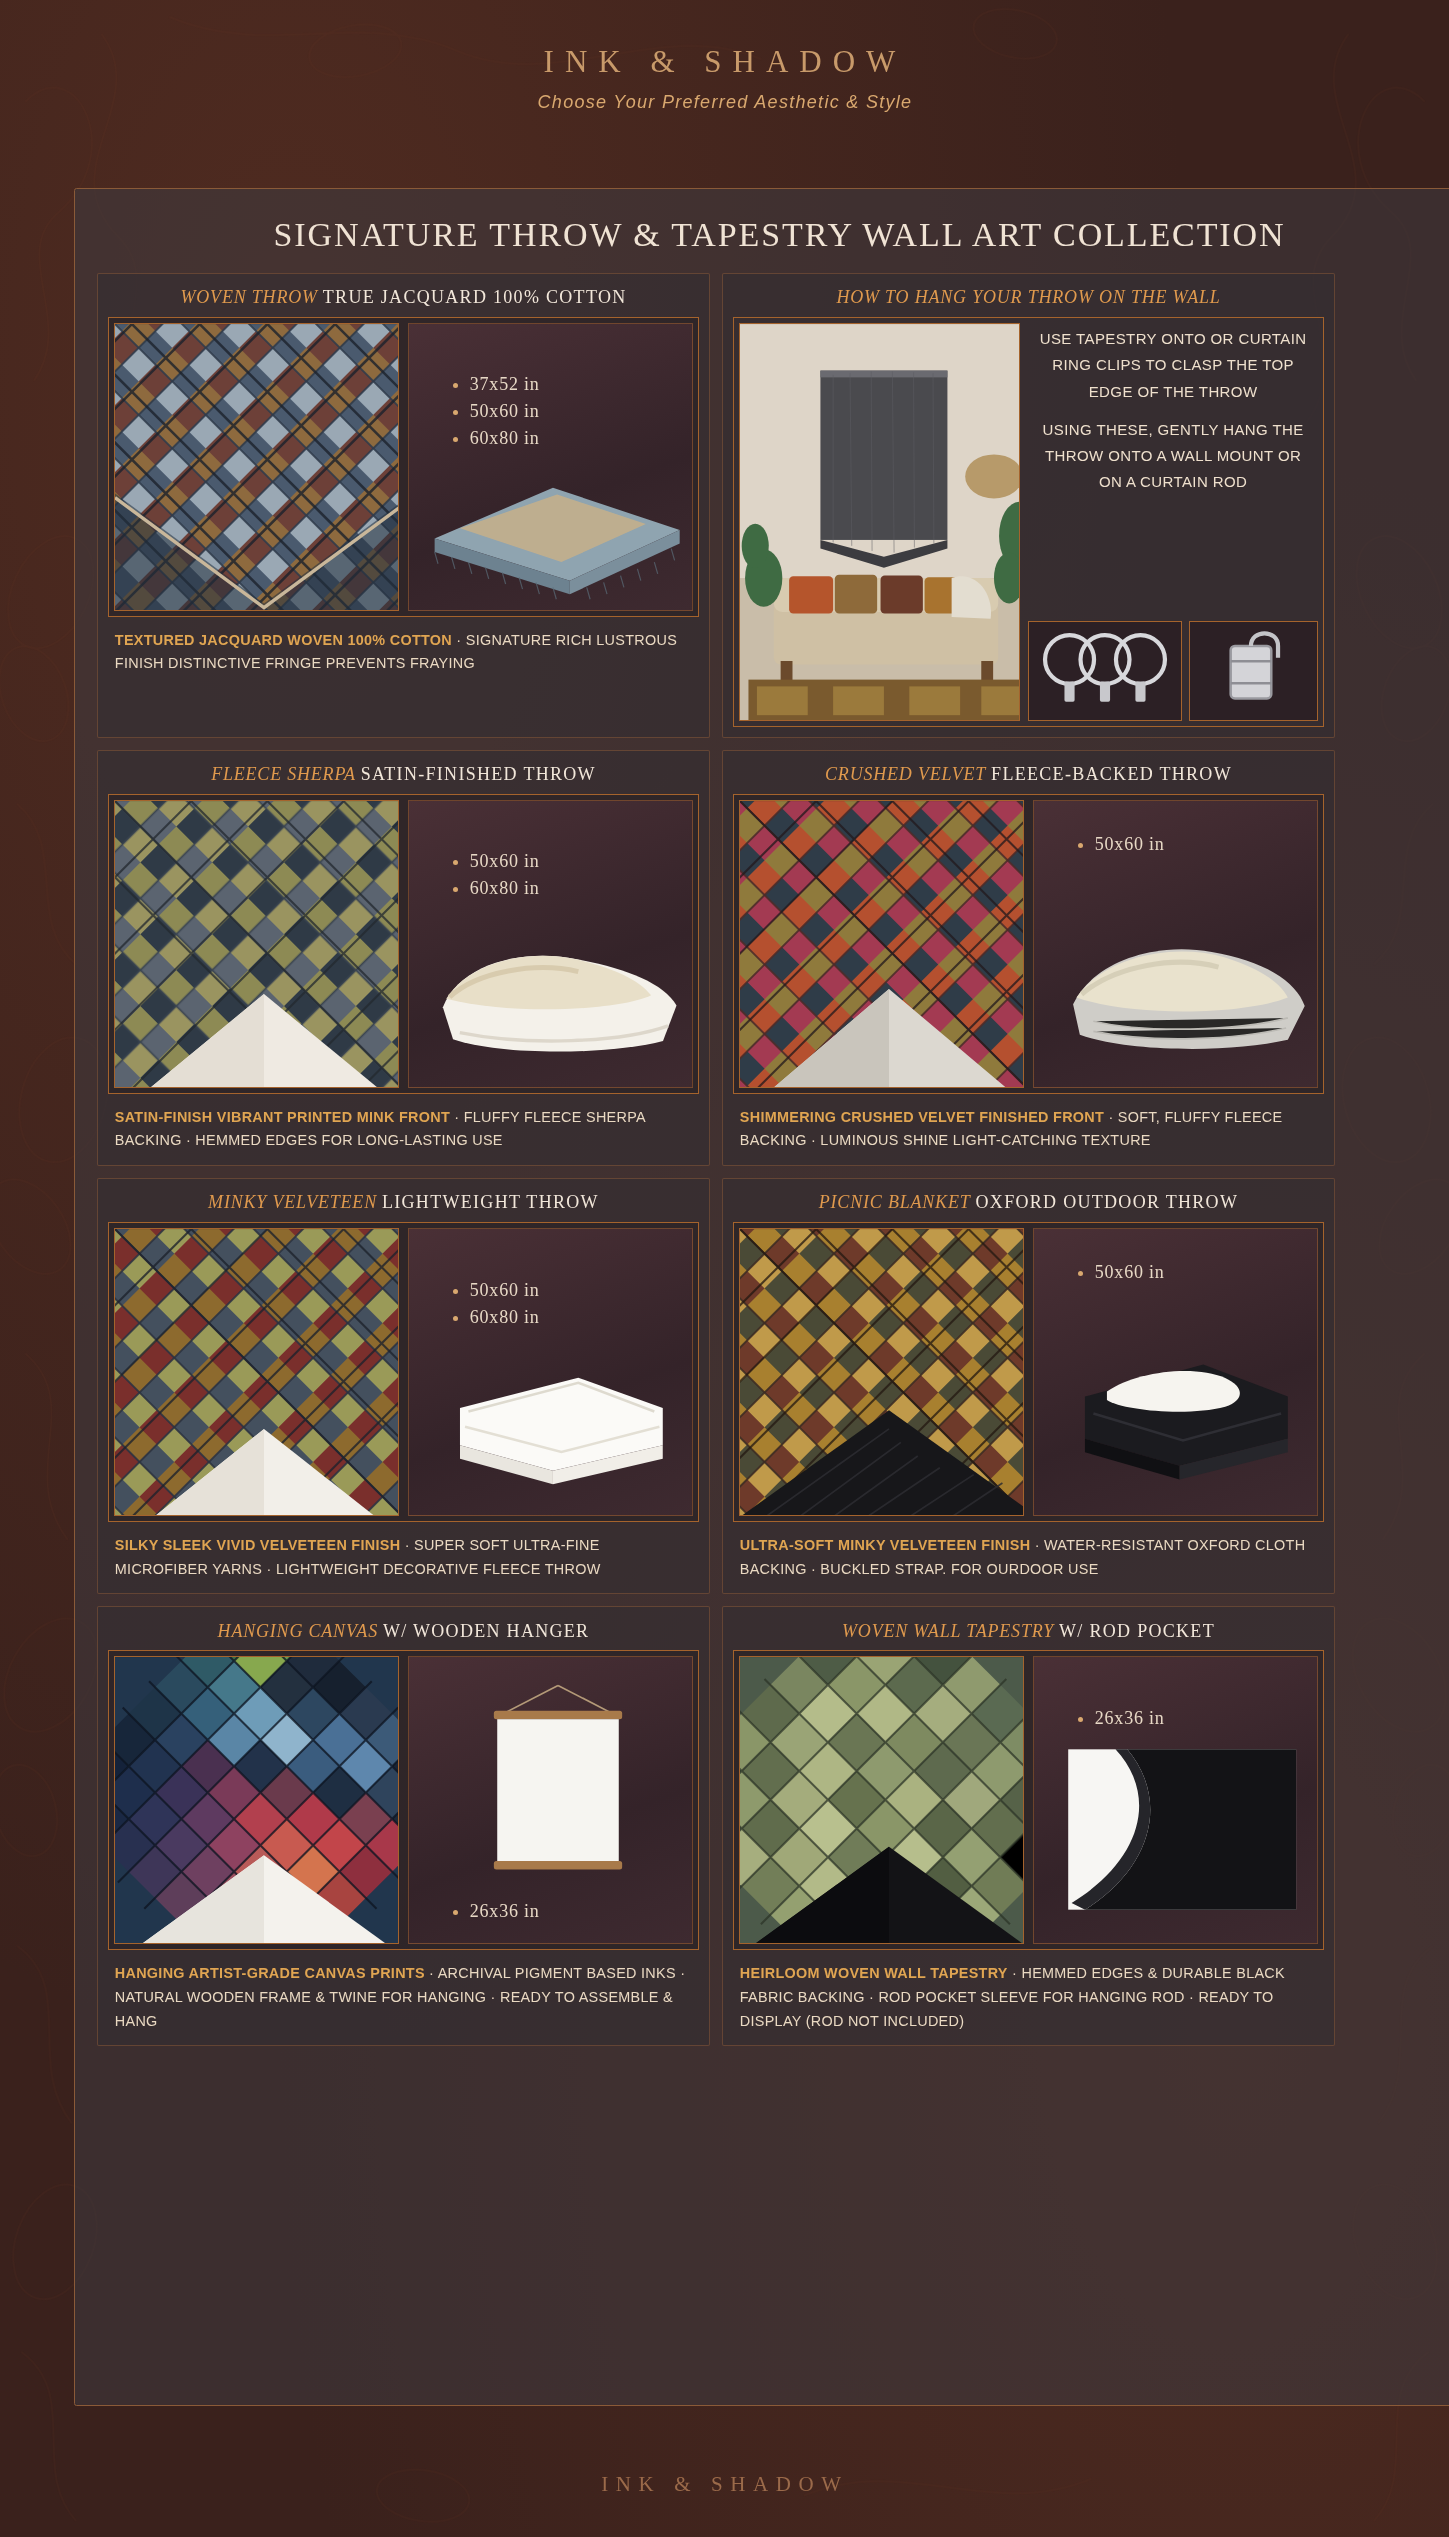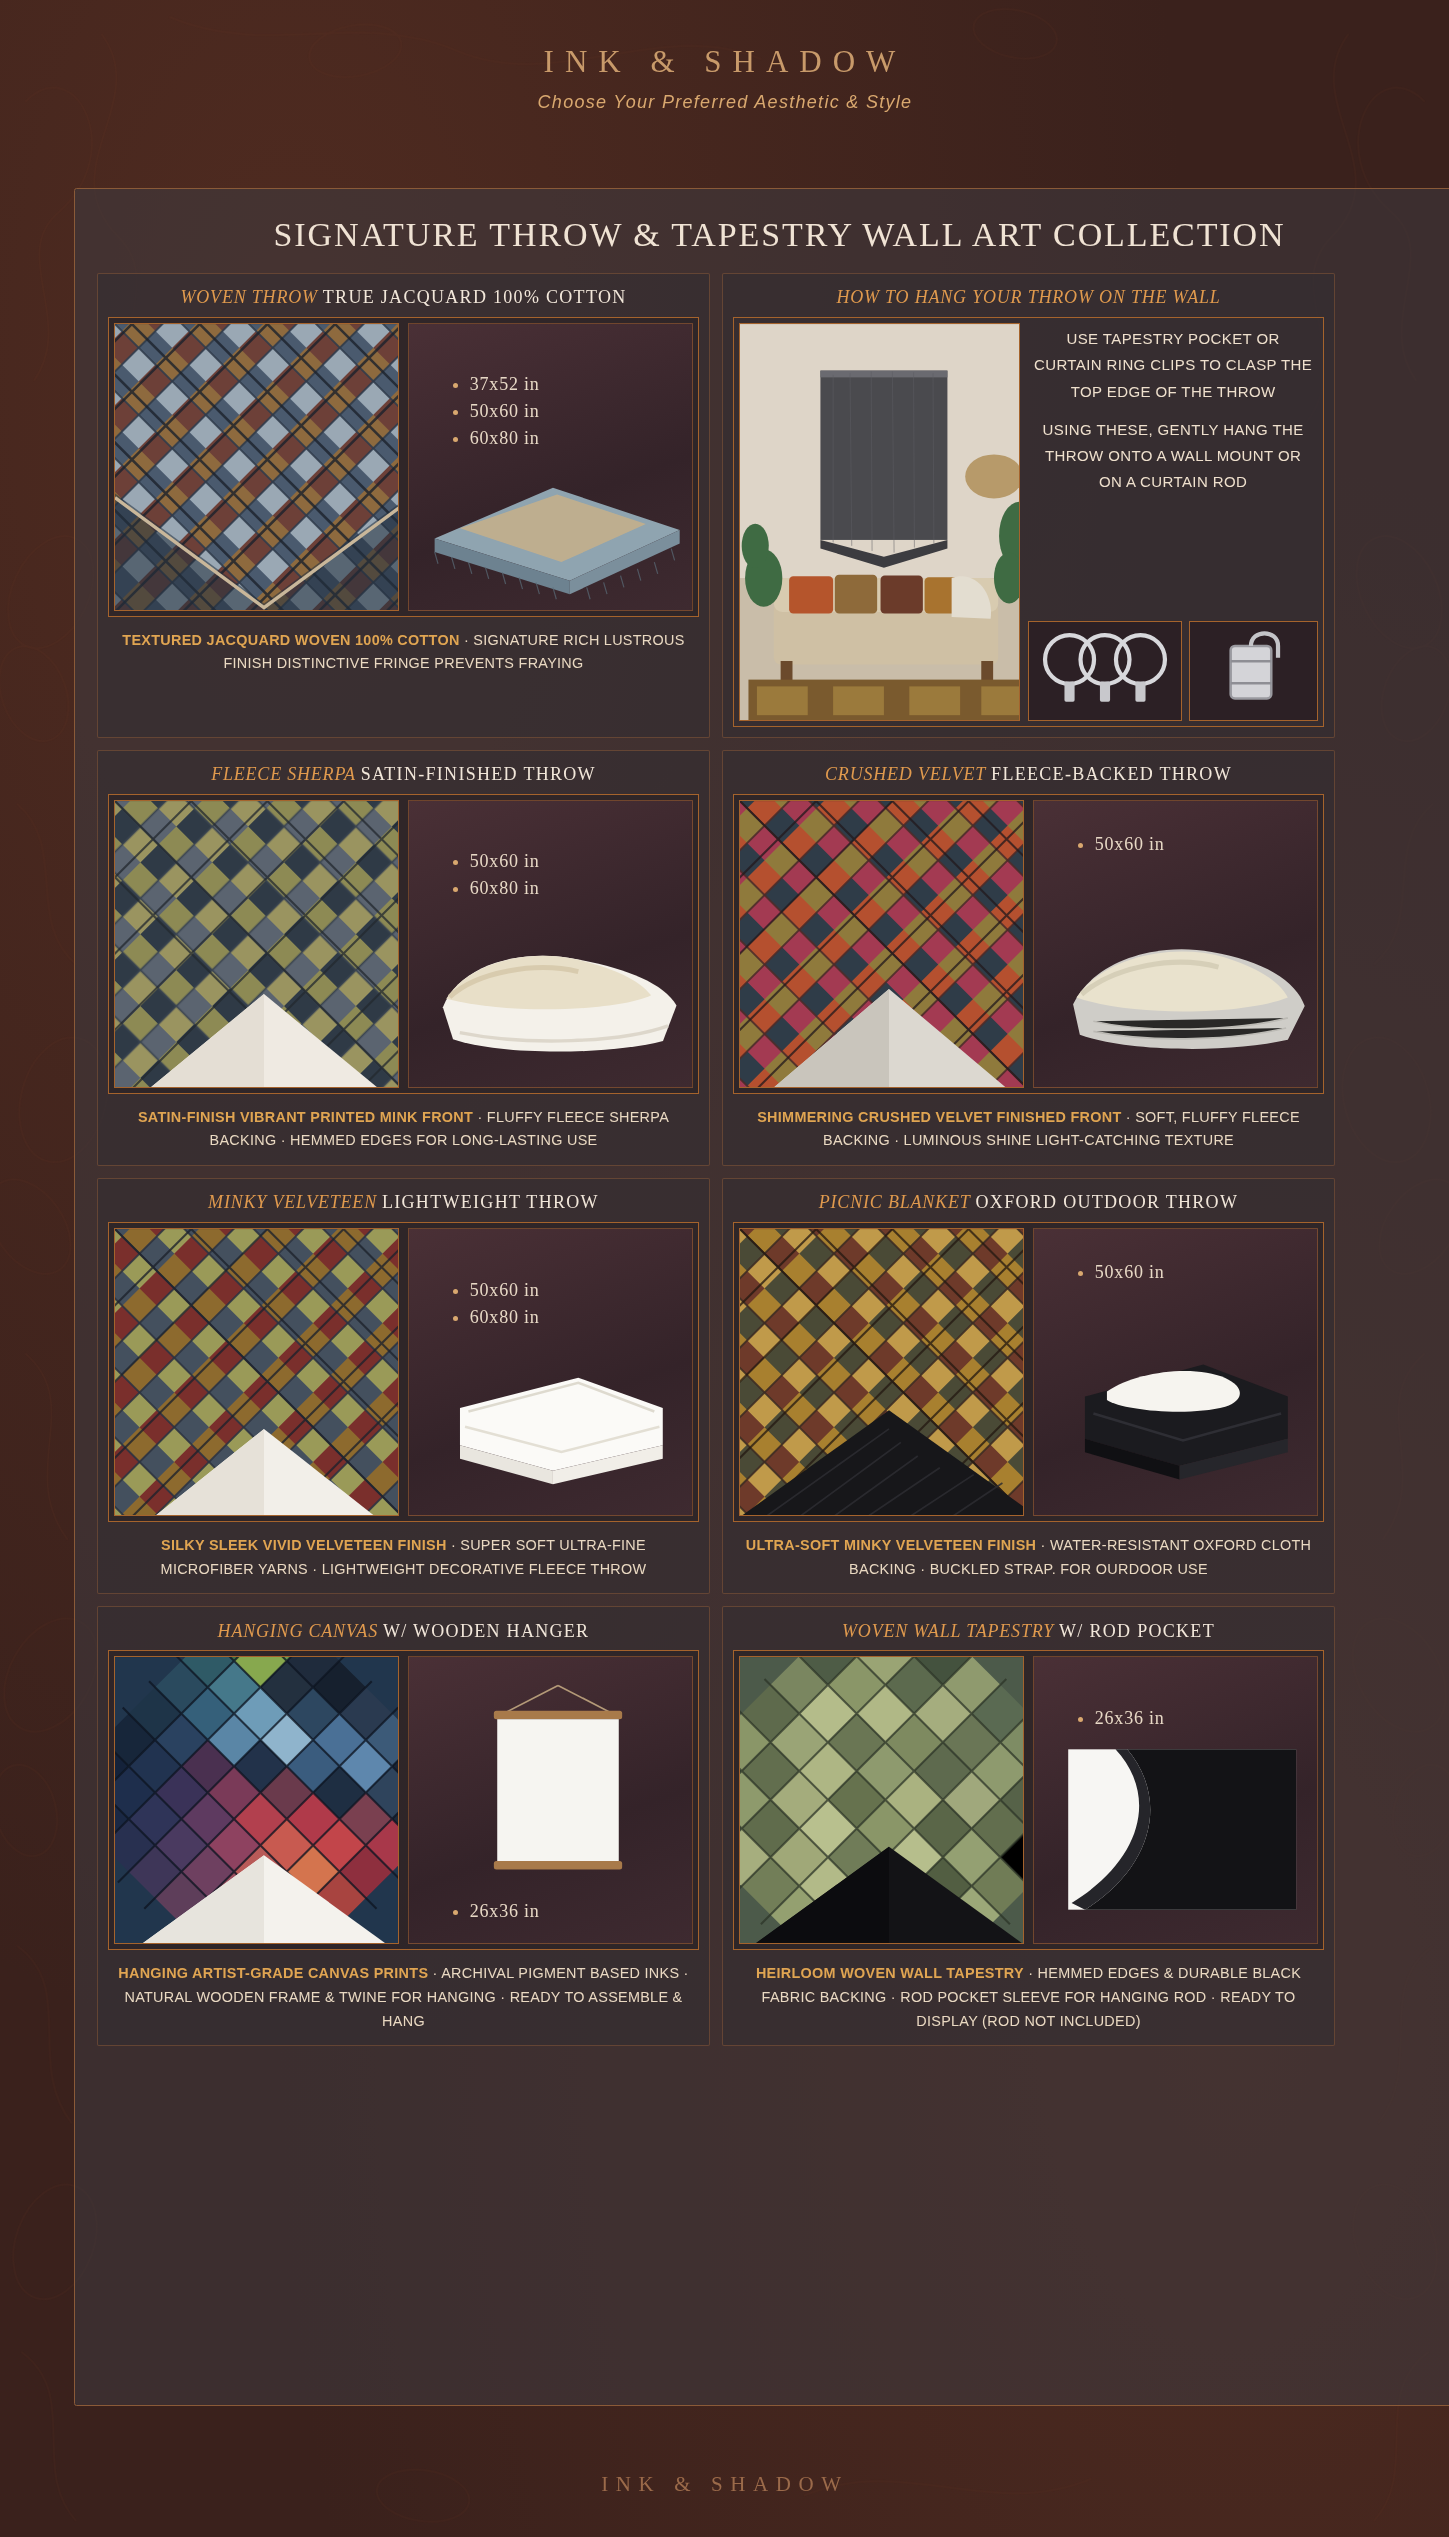--- a/index.html
+++ b/index.html
@@ -134,21 +134,20 @@
     color: #e8d9c6;
     font-family: "Liberation Serif", serif;
     font-size: 18px;
     letter-spacing: 0.8px;
     margin-bottom: 6px;
   }
   .size-list li::marker { color: #d9a86f; }
   .size-center { display:flex; align-items:center; height:61px; padding-left:61px; }
   .size-bottom { position:absolute; bottom:15px; left:0; right:0; }
   .desc {
-    text-align: center;
     color: #ead9c2;
     font-size: 14.4px;
     line-height: 1.65;
     padding: 12px 6.8px 1.7px;
     letter-spacing: 0.3px;
   }
   .desc b { color: #e0a552; font-weight: 700; }
   
   .hang-body { display: flex; gap: 8.5px; border: 1.7px solid #a5632c; padding: 5px; }
   .hang-photo { width: 298px; height: 398px; border: 1.7px solid #a5632c; overflow:hidden; position:relative; background:#2a2328; }
@@ -295,21 +294,21 @@
               <ellipse cx="28" cy="300" rx="22" ry="34"></ellipse>
               <ellipse cx="18" cy="262" rx="16" ry="26"></ellipse>
               <ellipse cx="330" cy="250" rx="24" ry="40"></ellipse>
               <ellipse cx="318" cy="300" rx="18" ry="30"></ellipse>
             </g>
             <ellipse cx="300" cy="180" rx="34" ry="26" fill="#b79a6a"></ellipse>
           </svg>
         </div>
         <div class="hang-right">
           <div class="hang-text">
-            <p>USE TAPESTRY POCKET OR CURTAIN RING CLIPS TO CLASP THE TOP EDGE OF THE THROW</p>
+            <p>USE TAPESTRY ONTO OR CURTAIN RING CLIPS TO CLASP THE TOP EDGE OF THE THROW</p>
             <p>USING THESE, GENTLY HANG THE THROW ONTO A WALL MOUNT OR ON A CURTAIN ROD</p>
           </div>
           <div class="hang-icons">
             <div class="hang-ic">
               <svg viewBox="0 0 180 110" width="152" height="93">
                 <g fill="none" stroke="#d8d8dc" stroke-width="5">
                   <circle cx="48" cy="42" r="29"></circle>
                   <circle cx="90" cy="42" r="29"></circle>
                   <circle cx="132" cy="42" r="29"></circle>
                 </g>

